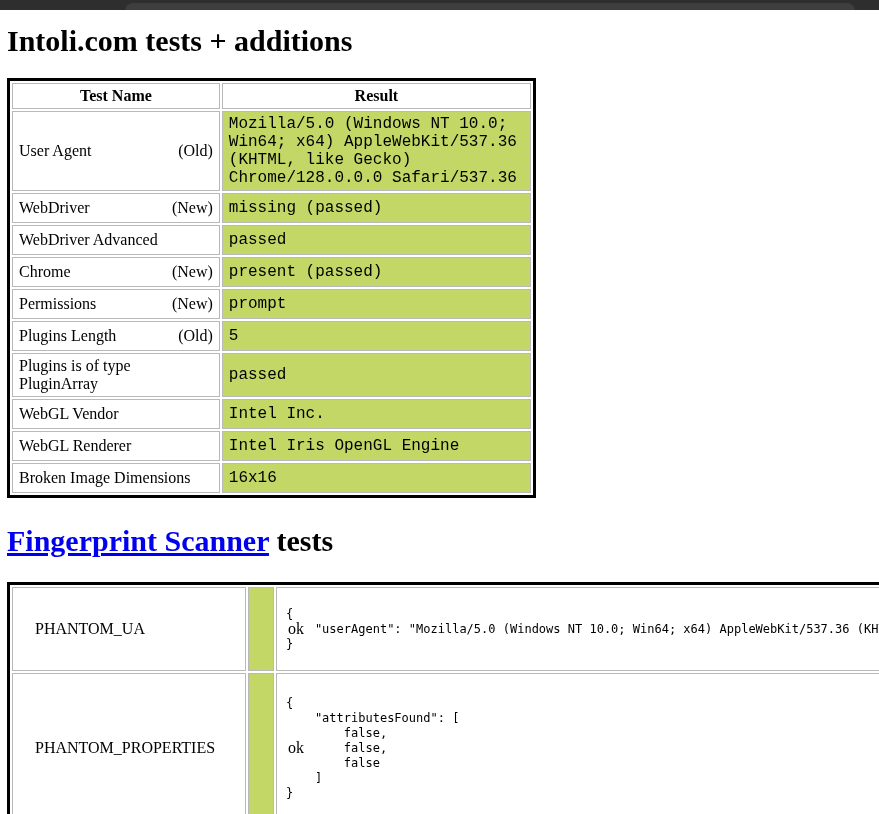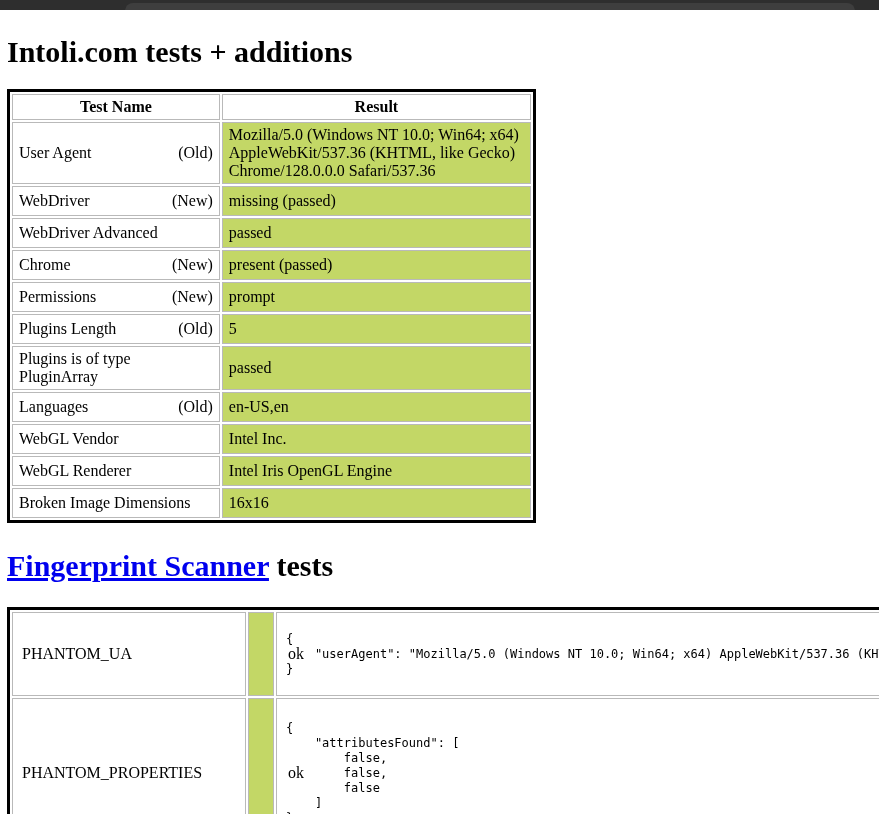--- a/index.html
+++ b/index.html
@@ -25,21 +25,21 @@
     height: 8px;
     background: #3e3e3e;
     border-radius: 8px 8px 0 0;
   }
   .page {
     padding: 0 7px;
   }
   h1.heading {
     font-size: 30px;
     font-weight: bold;
-    margin: 25px 0 20px 0;
+    margin: 14px 0 20px 0;
     color: #000;
   }
   h1.heading a {
     color: var(--link-blue, #0000ee);
     text-decoration: underline;
     cursor: pointer;
   }
   table.results {
     border-collapse: separate;
     border-spacing: 2px;
@@ -63,33 +63,34 @@
     vertical-align: middle;
   }
   table.intoli td.name-cell { }
   table.intoli td.name-cell .name-flex {
     display: flex;
     justify-content: space-between;
     align-items: flex-start;
   }
   table.intoli td.result-cell {
     background: var(--passed-green, #c3d766);
+    font-family: Liberation Mono, monospace;
   }
   h1.fp-heading { margin-top: 26px; margin-bottom: 24px; }
   table.scanner {
     width: 1400px;
     margin-top: 0;
   }
   table.scanner td {
     border: 1px solid #b9b9b9;
     font-size: 16px;
     vertical-align: middle;
   }
   table.scanner td.sc-name {
-    padding-left: 9px;
+    padding-left: 22px;
   }
   table.scanner td.sc-status {
     background: var(--passed-green, #c3d766);
     text-align: center;
     padding-left: 39px;
   }
   table.scanner td.sc-json { background: #fff; }
   table.scanner pre {
     margin: 0;
     padding: 6px 0 6px 8px;
@@ -178,29 +179,20 @@
           </td>
           <td class="result-cell">5</td>
         </tr>
         <tr>
           <td class="name-cell">
             <div class="name-flex">
               <span>Plugins is of type PluginArray</span>
             </div>
           </td>
           <td class="result-cell">passed</td>
-        </tr>
-        <tr>
-          <td class="name-cell">
-            <div class="name-flex">
-              <span>Languages</span>
-              <span>(Old)</span>
-            </div>
-          </td>
-          <td class="result-cell">en-US,en</td>
         </tr>
         <tr>
           <td class="name-cell">
             <div class="name-flex">
               <span>WebGL Vendor</span>
             </div>
           </td>
           <td class="result-cell">Intel Inc.</td>
         </tr>
         <tr>

